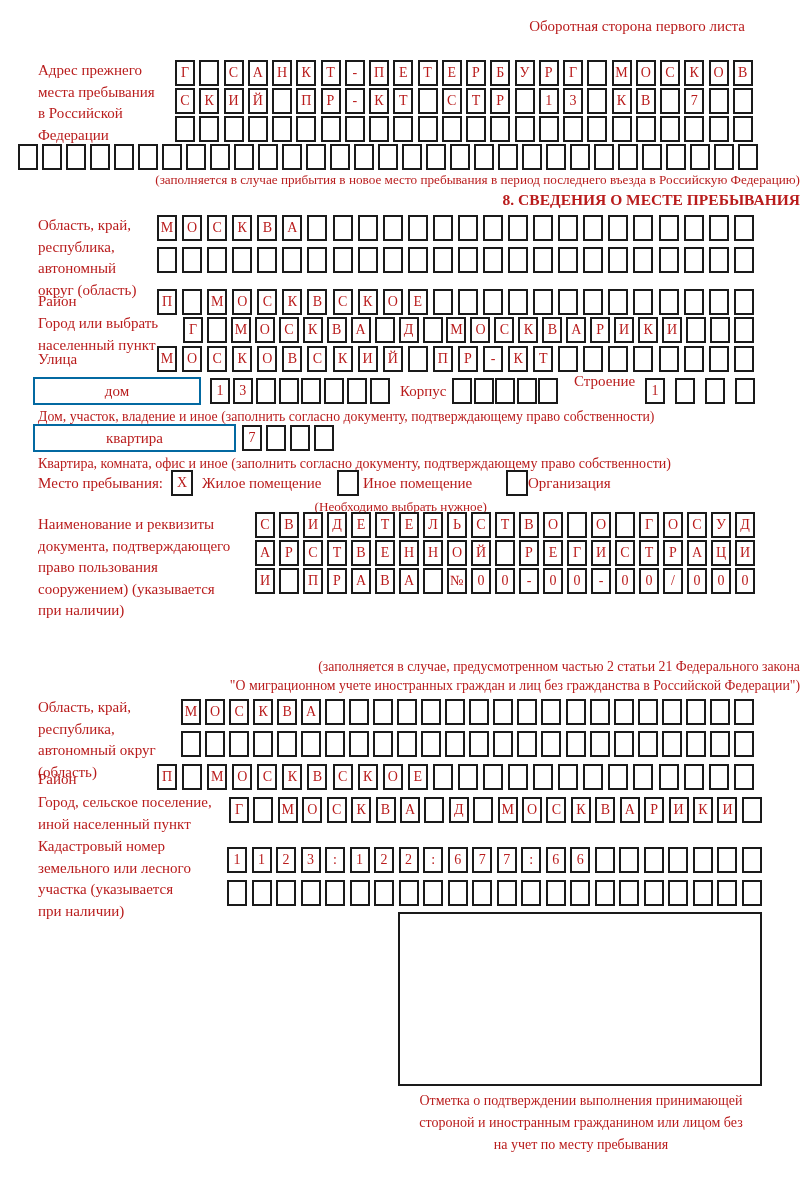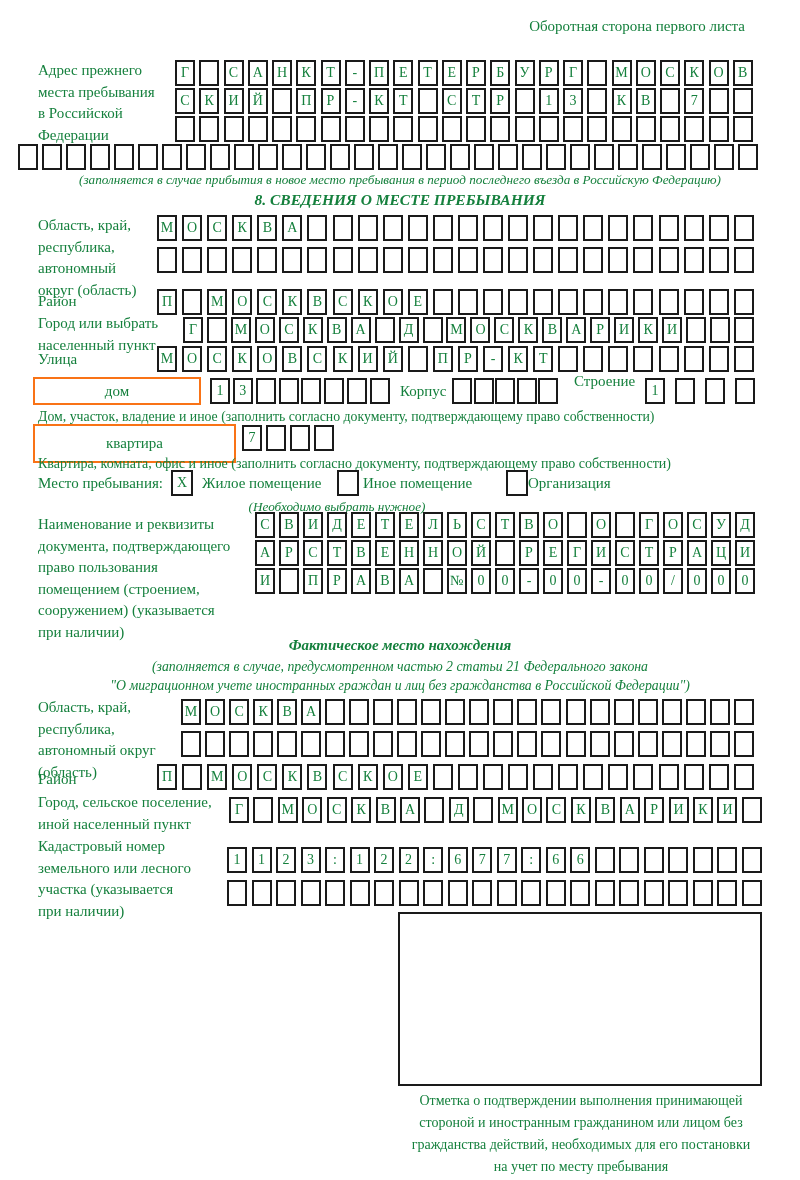--- a/index.html
+++ b/index.html
@@ -1,36 +1,36 @@
 <!DOCTYPE html>
 <html><head>
 <meta charset="utf-8">
 <style>
   html,body { margin:0; padding:0; background:#ffffff; }
   .page {
     position:relative; width:800px; height:1180px; margin:0 auto;
-    background:#ffffff; color:#15803d;
+    background:#ffffff; color:#b91c1c;
     font-family:"Liberation Serif", serif;
     overflow:hidden;
   }
   .abs { position:absolute; }
   .lbl { position:absolute; font-size:15px; line-height:21.5px; white-space:nowrap; }
   .lbl div { white-space:nowrap; }
   .note { position:absolute; font-size:13.2px; white-space:nowrap; }
-  .center { text-align:center;font-style:italic; }
+  .center { text-align:right; }
   .bold { font-weight:bold; }
   .cells { position:absolute; display:flex; justify-content:space-between; }
   .cell {
     width:20px; height:26px; box-sizing:border-box;
     border:2px solid #1a1a1a; background:#fff;
     display:flex; align-items:center; justify-content:center;
     font-size:14px; font-family:"Liberation Serif", serif;
   }
   .wbox {
-    position:absolute; box-sizing:border-box; border:2px solid #f97316;
+    position:absolute; box-sizing:border-box; border:2px solid #0369a1;
     display:flex; align-items:center; justify-content:center;
     font-size:15px; background:#fff;
   }
   .chk {
     position:absolute; width:22px; height:26px; box-sizing:border-box;
     border:2px solid #1a1a1a; display:flex; align-items:center; justify-content:center;
     font-size:14px; background:#fff;
   }
   .bigbox { position:absolute; box-sizing:border-box; border:2px solid #1a1a1a; background:#fff; }
   .caption { position:absolute; font-size:14px; line-height:22px; text-align:center; }
@@ -330,21 +330,21 @@
     </div>
   <div class="lbl" style="left:574px; top:371px;">Строение</div>
   <div class="cells" style="left:645px; top:378px; width:110px;">
       <span class="cell">1</span>
       <span class="cell"></span>
       <span class="cell"></span>
       <span class="cell"></span>
     </div>
   <div class="note" style="left:38px; top:409px; font-size:13.8px;">Дом, участок, владение и иное (заполнить согласно документу, подтверждающему право собственности)</div>
 
-  <div class="wbox" style="left:33px; top:424px; width:203px; height:39px;">квартира</div>
+  <div class="wbox" style="left:33px; top:424px; width:203px; height:28px;">квартира</div>
   <div class="cells" style="left:242px; top:425px; width:92px;">
       <span class="cell">7</span>
       <span class="cell"></span>
       <span class="cell"></span>
       <span class="cell"></span>
     </div>
   <div class="note" style="left:38px; top:456px; font-size:14px;">Квартира, комната, офис и иное (заполнить согласно документу, подтверждающему право собственности)</div>
 
   <div class="lbl" style="left:38px; top:473px;">Место пребывания:</div>
   <div class="chk" style="left:171px; top:470px;">X</div>
@@ -352,21 +352,20 @@
   <div class="chk" style="left:337px; top:470px;"></div>
   <div class="lbl" style="left:363px; top:473px;">Иное помещение</div>
   <div class="chk" style="left:506px; top:470px;"></div>
   <div class="lbl" style="left:528px; top:473px;">Организация</div>
   <div class="note center" style="left:187px; top:499px; width:300px;">(Необходимо выбрать нужное)</div>
 
   <div class="lbl" style="left:38px; top:514px;">
     <div>Наименование и реквизиты</div>
     <div>документа, подтверждающего</div>
     <div>право пользования</div>
-    <div>помещением (строением,</div>
     <div>сооружением) (указывается</div>
     <div>при наличии)</div>
   </div>
   <div class="cells" style="left:255px; top:512px; width:500px;">
       <span class="cell">С</span>
       <span class="cell">В</span>
       <span class="cell">И</span>
       <span class="cell">Д</span>
       <span class="cell">Е</span>
       <span class="cell">Т</span>
@@ -426,21 +425,20 @@
       <span class="cell">0</span>
       <span class="cell">-</span>
       <span class="cell">0</span>
       <span class="cell">0</span>
       <span class="cell">/</span>
       <span class="cell">0</span>
       <span class="cell">0</span>
       <span class="cell">0</span>
     </div>
 
-  <div class="abs bold center" style="left:0; top:637px; width:800px; font-size:15px;">Фактическое место нахождения</div>
   <div class="note center" style="left:0; top:659px; width:800px; font-size:13.8px;">(заполняется в случае, предусмотренном частью 2 статьи 21 Федерального закона</div>
   <div class="note center" style="left:0; top:678px; width:800px; font-size:13.8px;">"О миграционном учете иностранных граждан и лиц без гражданства в Российской Федерации")</div>
 
   <div class="lbl" style="left:38px; top:697px;">
     <div>Область, край,</div>
     <div>республика,</div>
     <div>автономный округ</div>
     <div>(область)</div>
   </div>
   <div class="cells" style="left:181px; top:699px; width:573px;">
@@ -605,17 +603,16 @@
       <span class="cell"></span>
       <span class="cell"></span>
       <span class="cell"></span>
       <span class="cell"></span>
     </div>
 
   <div class="bigbox" style="left:398px; top:912px; width:364px; height:174px;"></div>
   <div class="caption" style="left:385px; top:1090px; width:392px;">
     <div>Отметка о подтверждении выполнения принимающей</div>
     <div>стороной и иностранным гражданином или лицом без</div>
-    <div>гражданства действий, необходимых для его постановки</div>
     <div>на учет по месту пребывания</div>
   </div>
 
 </div>
 
 </body></html>

